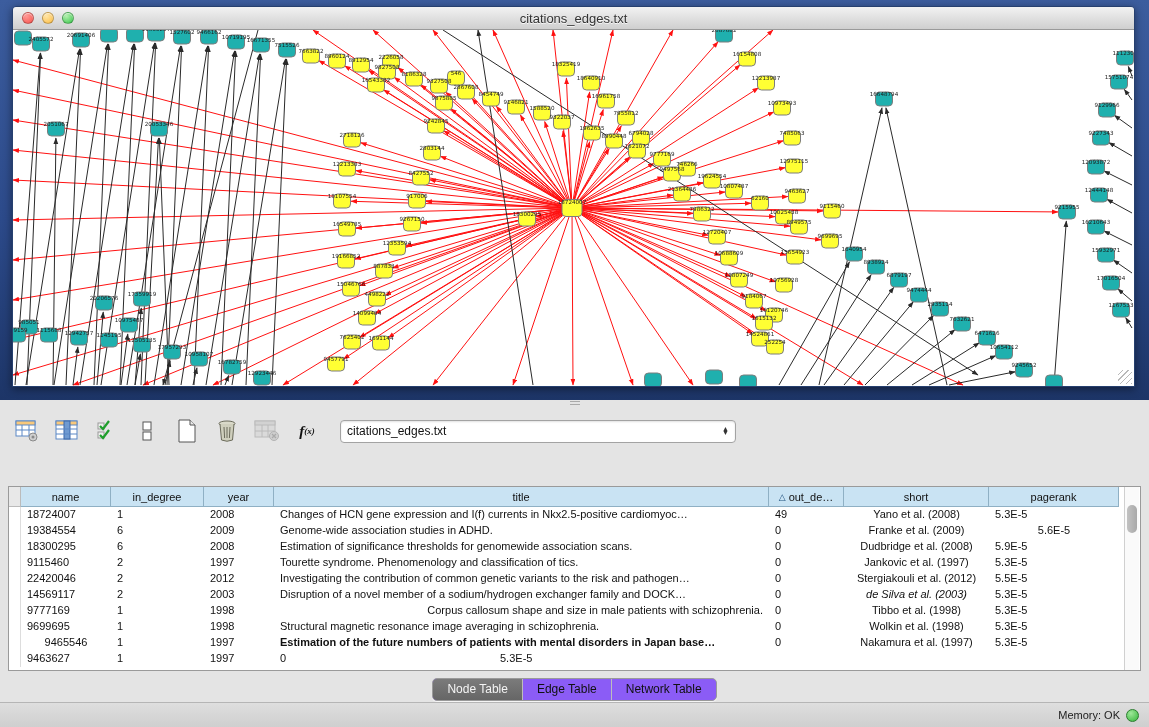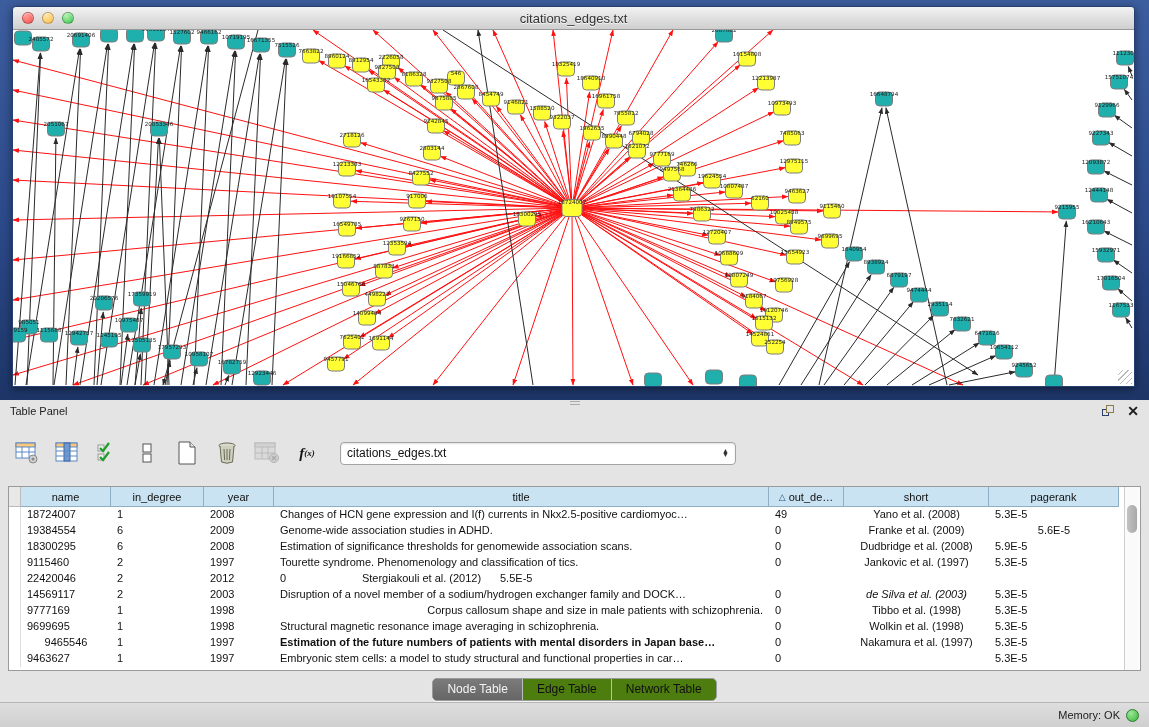--- a/index.html
+++ b/index.html
@@ -64,21 +64,21 @@
   .dcell { font-size:11px; color:#111; padding:1px 6px 0 6px; overflow:hidden;
     white-space:nowrap; }
   .gutter-c { border-right:1px solid #ddd; padding:0; }
   .vscroll { position:absolute; right:1px; top:0; width:15px; height:183px;
     background:#fafafa; border-left:1px solid #d0d0d0; }
   .vthumb { position:absolute; left:2px; top:18px; width:10px; height:28px;
     background:linear-gradient(90deg,#c2c2c2,#a9a9a9); border-radius:6px; cursor:pointer; }
 
   .tabbar { position:absolute; left:0; top:278px; width:1149px; display:flex; justify-content:center; }
   .segments { display:flex; border:1px solid #9a9a9a; border-radius:5px; overflow:hidden;
-    background:#4d7c0f; box-shadow:0 1px 1px rgba(255,255,255,.7); }
+    background:#8b5cf6; box-shadow:0 1px 1px rgba(255,255,255,.7); }
   .seg { font-size:12px; padding:3px 14px 4px; color:#111; cursor:pointer; border-right:1px solid #bdbdbd; }
   .seg:last-child { border-right:none; }
   .seg.active { background:linear-gradient(180deg,#7b7b7b,#666); color:#f4f4f4; }
 
   .statusbar { position:absolute; left:0; top:302px; width:1149px; height:25px;
     background:linear-gradient(180deg,#dedede,#cfcfcf); border-top:1px solid #b5b5b5;
     display:flex; align-items:center; justify-content:flex-end; padding:0 10px; gap:6px; }
   .mem-label { font-size:11px; color:#222; }
   .mem-dot { width:13px; height:13px; border-radius:50%;
     background:radial-gradient(circle at 35% 30%,#9fe89a,#35b53a); border:1px solid #2a7d2e; cursor:pointer; }
@@ -510,30 +510,20 @@
             <text x="1108" y="277" text-anchor="middle" font-size="5.6" font-family="&quot;DejaVu Sans&quot;, sans-serif" fill="#1a1a1a">1167533</text>
           </g>
         </svg>
       <div class="grip"></div>
     </div>
   </div>
 </div>
 
 <div class="table-panel">
   <div class="panel-grip"></div>
-  <div class="panel-header">
-    <span class="panel-title">Table Panel</span>
-    <span class="panel-icons">
-      <span class="float-ic">
-          <span class="sq1"></span>
-          <span class="sq2"></span>
-        </span>
-      <span class="close-ic">✕</span>
-    </span>
-  </div>
 
   <div class="toolbar">
     <span class="tb-icon">
       <svg width="24" height="22">
           <rect x="1" y="1" width="19" height="15" fill="#fff" stroke="#5b87c5"></rect>
           <rect x="1" y="1" width="19" height="4" fill="#f9c87a" stroke="#5b87c5"></rect>
           <line x1="7" y1="5" x2="7" y2="16" stroke="#5b87c5"></line>
           <line x1="14" y1="5" x2="14" y2="16" stroke="#5b87c5"></line>
           <line x1="1" y1="10" x2="20" y2="10" stroke="#5b87c5"></line>
           <circle cx="18" cy="17" r="4" fill="#cfcfcf" stroke="#8a8a8a"></circle>
@@ -664,20 +654,21 @@
           <div class="dcell" style="width: 495px; text-align: left;">Tourette syndrome. Phenomenology and classification of tics.</div>
           <div class="dcell" style="width: 75px; text-align: left;">0</div>
           <div class="dcell" style="width: 145px; text-align: center;">Jankovic et al. (1997)</div>
           <div class="dcell" style="width: 130px; text-align: left;">5.3E-5</div>
         </div>
         <div class="drow">
           <div class="dcell gutter-c" style="width: 12px;"></div>
           <div class="dcell" style="width: 90px; text-align: left;">22420046</div>
           <div class="dcell" style="width: 93px; text-align: left;">2</div>
           <div class="dcell" style="width: 70px; text-align: left;">2012</div>
+          <div class="dcell" style="width: 495px; text-align: left;">Investigating the contribution of common genetic variants to the risk and pathogen…</div>
           <div class="dcell" style="width: 75px; text-align: left;">0</div>
           <div class="dcell" style="width: 145px; text-align: center;">Stergiakouli et al. (2012)</div>
           <div class="dcell" style="width: 130px; text-align: left;">5.5E-5</div>
         </div>
         <div class="drow">
           <div class="dcell gutter-c" style="width: 12px;"></div>
           <div class="dcell" style="width: 90px; text-align: left;">14569117</div>
           <div class="dcell" style="width: 93px; text-align: left;">2</div>
           <div class="dcell" style="width: 70px; text-align: left;">2003</div>
           <div class="dcell" style="width: 495px; text-align: left;">Disruption of a novel member of a sodium/hydrogen exchanger family and DOCK…</div>
@@ -713,21 +704,20 @@
           <div class="dcell" style="width: 495px; text-align: left; font-weight: bold;">Estimation of the future numbers of patients with mental disorders in Japan base…</div>
           <div class="dcell" style="width: 75px; text-align: left;">0</div>
           <div class="dcell" style="width: 145px; text-align: center;">Nakamura et al. (1997)</div>
           <div class="dcell" style="width: 130px; text-align: left;">5.3E-5</div>
         </div>
         <div class="drow">
           <div class="dcell gutter-c" style="width: 12px;"></div>
           <div class="dcell" style="width: 90px; text-align: left;">9463627</div>
           <div class="dcell" style="width: 93px; text-align: left;">1</div>
           <div class="dcell" style="width: 70px; text-align: left;">1997</div>
-          <div class="dcell" style="width: 495px; text-align: left;">Embryonic stem cells: a model to study structural and functional properties in car…</div>
           <div class="dcell" style="width: 75px; text-align: left;">0</div>
           <div class="dcell" style="width: 145px; text-align: center; margin-top: 16px;">Hescheler et al. (1997)</div>
           <div class="dcell" style="width: 130px; text-align: left;">5.3E-5</div>
         </div>
       </div>
     <div class="vscroll">
       <div class="vthumb"></div>
     </div>
   </div>
 

